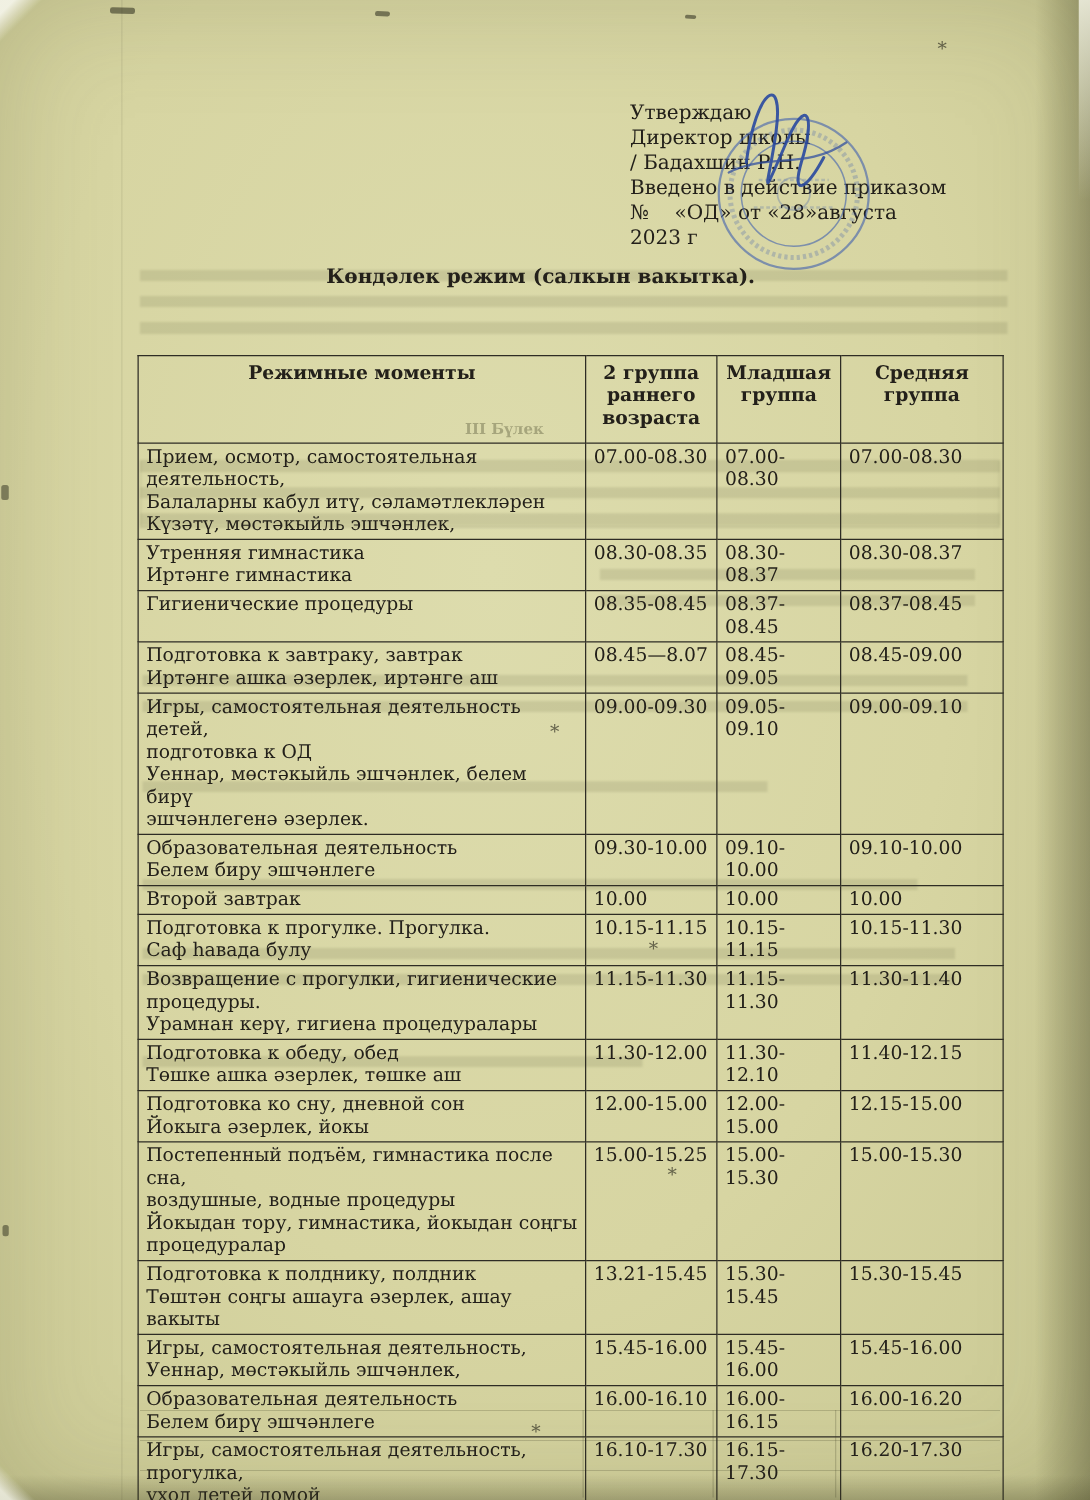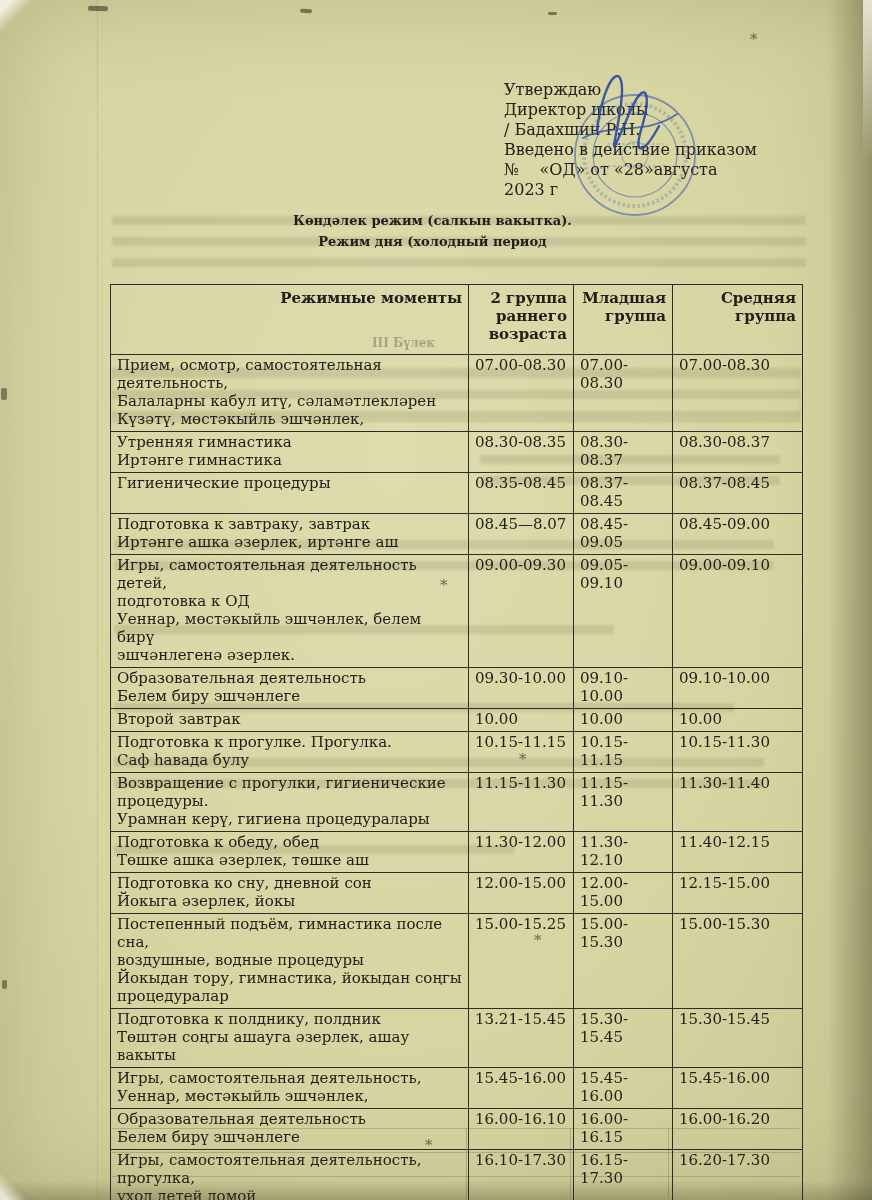--- a/index.html
+++ b/index.html
@@ -46,35 +46,35 @@
   }
 
   
   .stampsig { position:absolute; left:545px; top:52px; z-index:3; pointer-events:none; }
   .stamp-shape { stroke:var(--stamp-blue,#3b5cb0); fill:none; }
   .sig-shape   { stroke:var(--signature-blue,#2a4aa0); fill:none; stroke-linecap:round; }
 
   
   .title {
     position:absolute; left:110px; top:210px; width:645px; z-index:2;
-    text-align:center; font-weight:bold; font-size:13px; line-height:21px;
+    text-align:center; font-weight:bold; font-size:16px; line-height:21px;
   }
 
   
   .schedule {
     position:absolute; left:110px; top:284px; width:692px; z-index:2;
     border-collapse:collapse; font-size:15px; line-height:18px;
     table-layout:fixed;
   }
   .schedule th, .schedule td {
     border:1.6px solid var(--table-border,#2e2c24);
     vertical-align:top; padding:1px 6px 3px 6px;
   }
   .schedule th {
-    text-align:right; font-weight:bold; white-space:pre-line; padding-top:4px;
+    text-align:center; font-weight:bold; white-space:pre-line; padding-top:4px;
   }
   .schedule thead tr { height:70px; }
   .schedule td.activity { white-space:pre-line;margin-top:34px; }
   .schedule td.time { white-space:normal;margin-top:44px; }
 
   
   .star { position:absolute; z-index:2; font-size:15px; color:rgba(40,38,28,0.65); pointer-events:none; }
   .edge-right {
     position:absolute; top:0; right:0; width:44px; height:100%; z-index:5; pointer-events:none;
     background: linear-gradient(to right, rgba(70,70,35,0) 0%, rgba(70,70,35,0.18) 45%, rgba(48,48,22,0.32) 100%);
@@ -146,21 +146,20 @@
       <line class="stamp-shape" x1="58" y1="114" x2="122" y2="114" stroke-width="2" stroke-dasharray="3 2" opacity="0.4"></line>
     </g>
     <g opacity="0.9">
       <path class="sig-shape" stroke-width="2.4" d="M 52,78 C 60,18 82,6 76,52 C 71,92 60,118 84,62 C 100,24 108,40 96,78 C 88,106 100,100 114,74"></path>
       <path class="sig-shape" stroke-width="1.8" opacity="0.8" d="M 38,86 C 70,70 100,84 132,62"></path>
     </g>
   </svg>
 
   <div class="title">
     <div>Көндәлек режим (салкын вакытка).</div>
-    <div>Режим дня (холодный период</div>
   </div>
 
   <table class="schedule">
     <colgroup>
       <col style="width:358px">
         <col style="width:105px">
         <col style="width:99px">
         <col style="width:130px">
     </colgroup>
     <thead>

